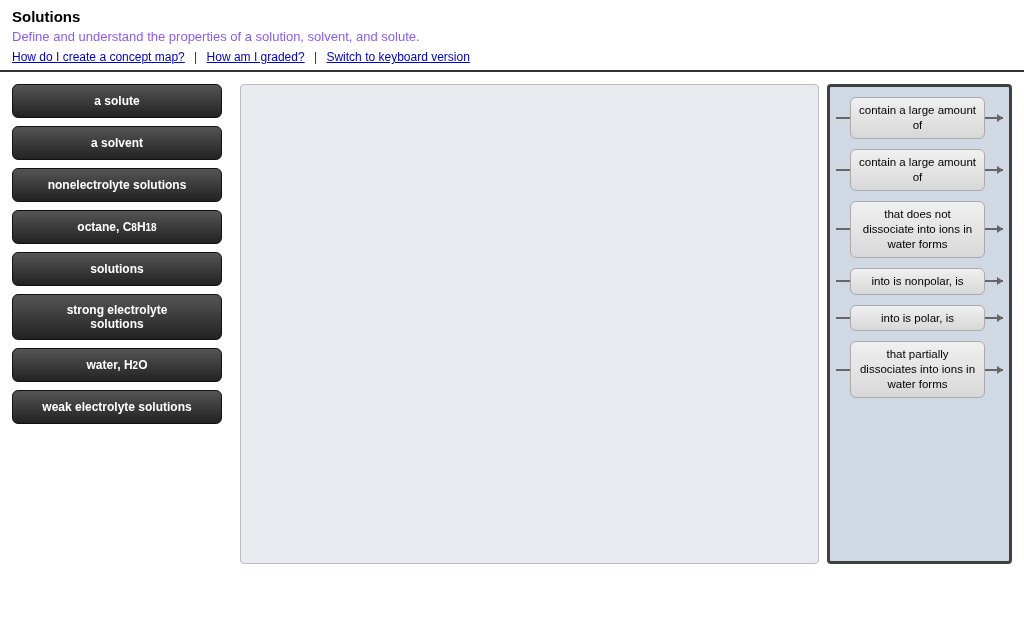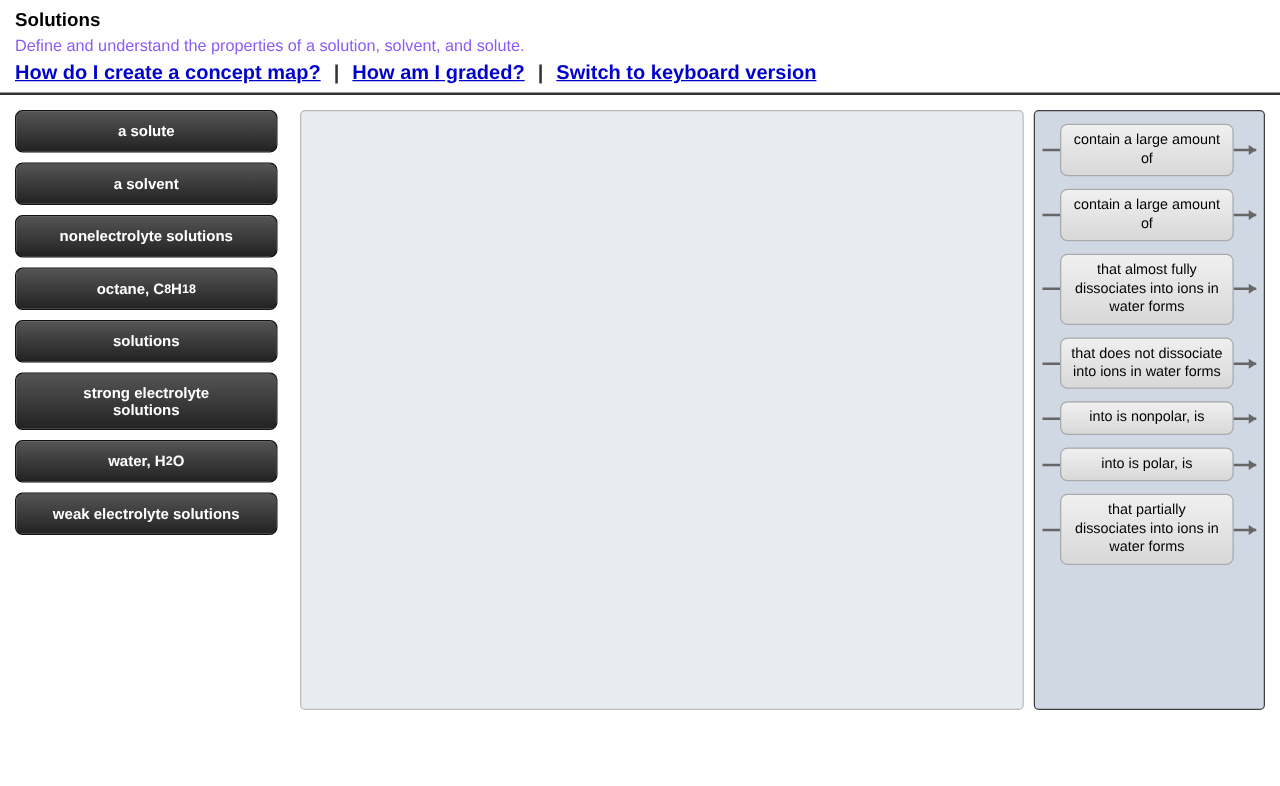--- a/index.html
+++ b/index.html
@@ -17,22 +17,21 @@
       font-size: 15px;
       font-weight: bold;
       margin-bottom: 4px;
     }
     .subtitle {
       color: #8b5cf6;
       font-size: 13px;
       margin-bottom: 6px;
     }
     .nav-links {
-      font-size: 16px;
-      font-weight: bold;
+      font-size: 12px;
     }
     .nav-links a {
       color: #0000cc;
       text-decoration: underline;
       cursor: pointer;
     }
     .nav-links .separator {
       margin: 0 6px;
       color: #333;
     }
@@ -71,21 +70,21 @@
       background: #e8ecf0;
       border: 1px solid #bbb;
       border-radius: 4px;
       min-height: 480px;
       margin: 0 8px;
     }
     
     .right-panel {
       width: 185px;
       background: #d0d8e4;
-      border: 1px solid #404040;
+      border: 3px solid #404040;
       border-radius: 4px;
       display: flex;
       flex-direction: column;
       gap: 6px;
       padding: 10px 6px;
     }
     .left-dash {
       width: 14px;
       height: 2px;
       background: #666;
@@ -162,25 +161,20 @@
       <div class="answer-box">contain a large amount of</div>
       <div class="right-arrow"></div>
     </div>
 
     <div class="answer-row">
       <div class="left-dash"></div>
       <div class="answer-box">contain a large amount of</div>
       <div class="right-arrow"></div>
     </div>
 
-    <div class="answer-row">
-      <div class="left-dash"></div>
-      <div class="answer-box">that almost fully dissociates into ions in water forms</div>
-      <div class="right-arrow"></div>
-    </div>
 
     <div class="answer-row">
       <div class="left-dash"></div>
       <div class="answer-box">that does not dissociate into ions in water forms</div>
       <div class="right-arrow"></div>
     </div>
 
     <div class="answer-row">
       <div class="left-dash"></div>
       <div class="answer-box">into is nonpolar, is</div>

